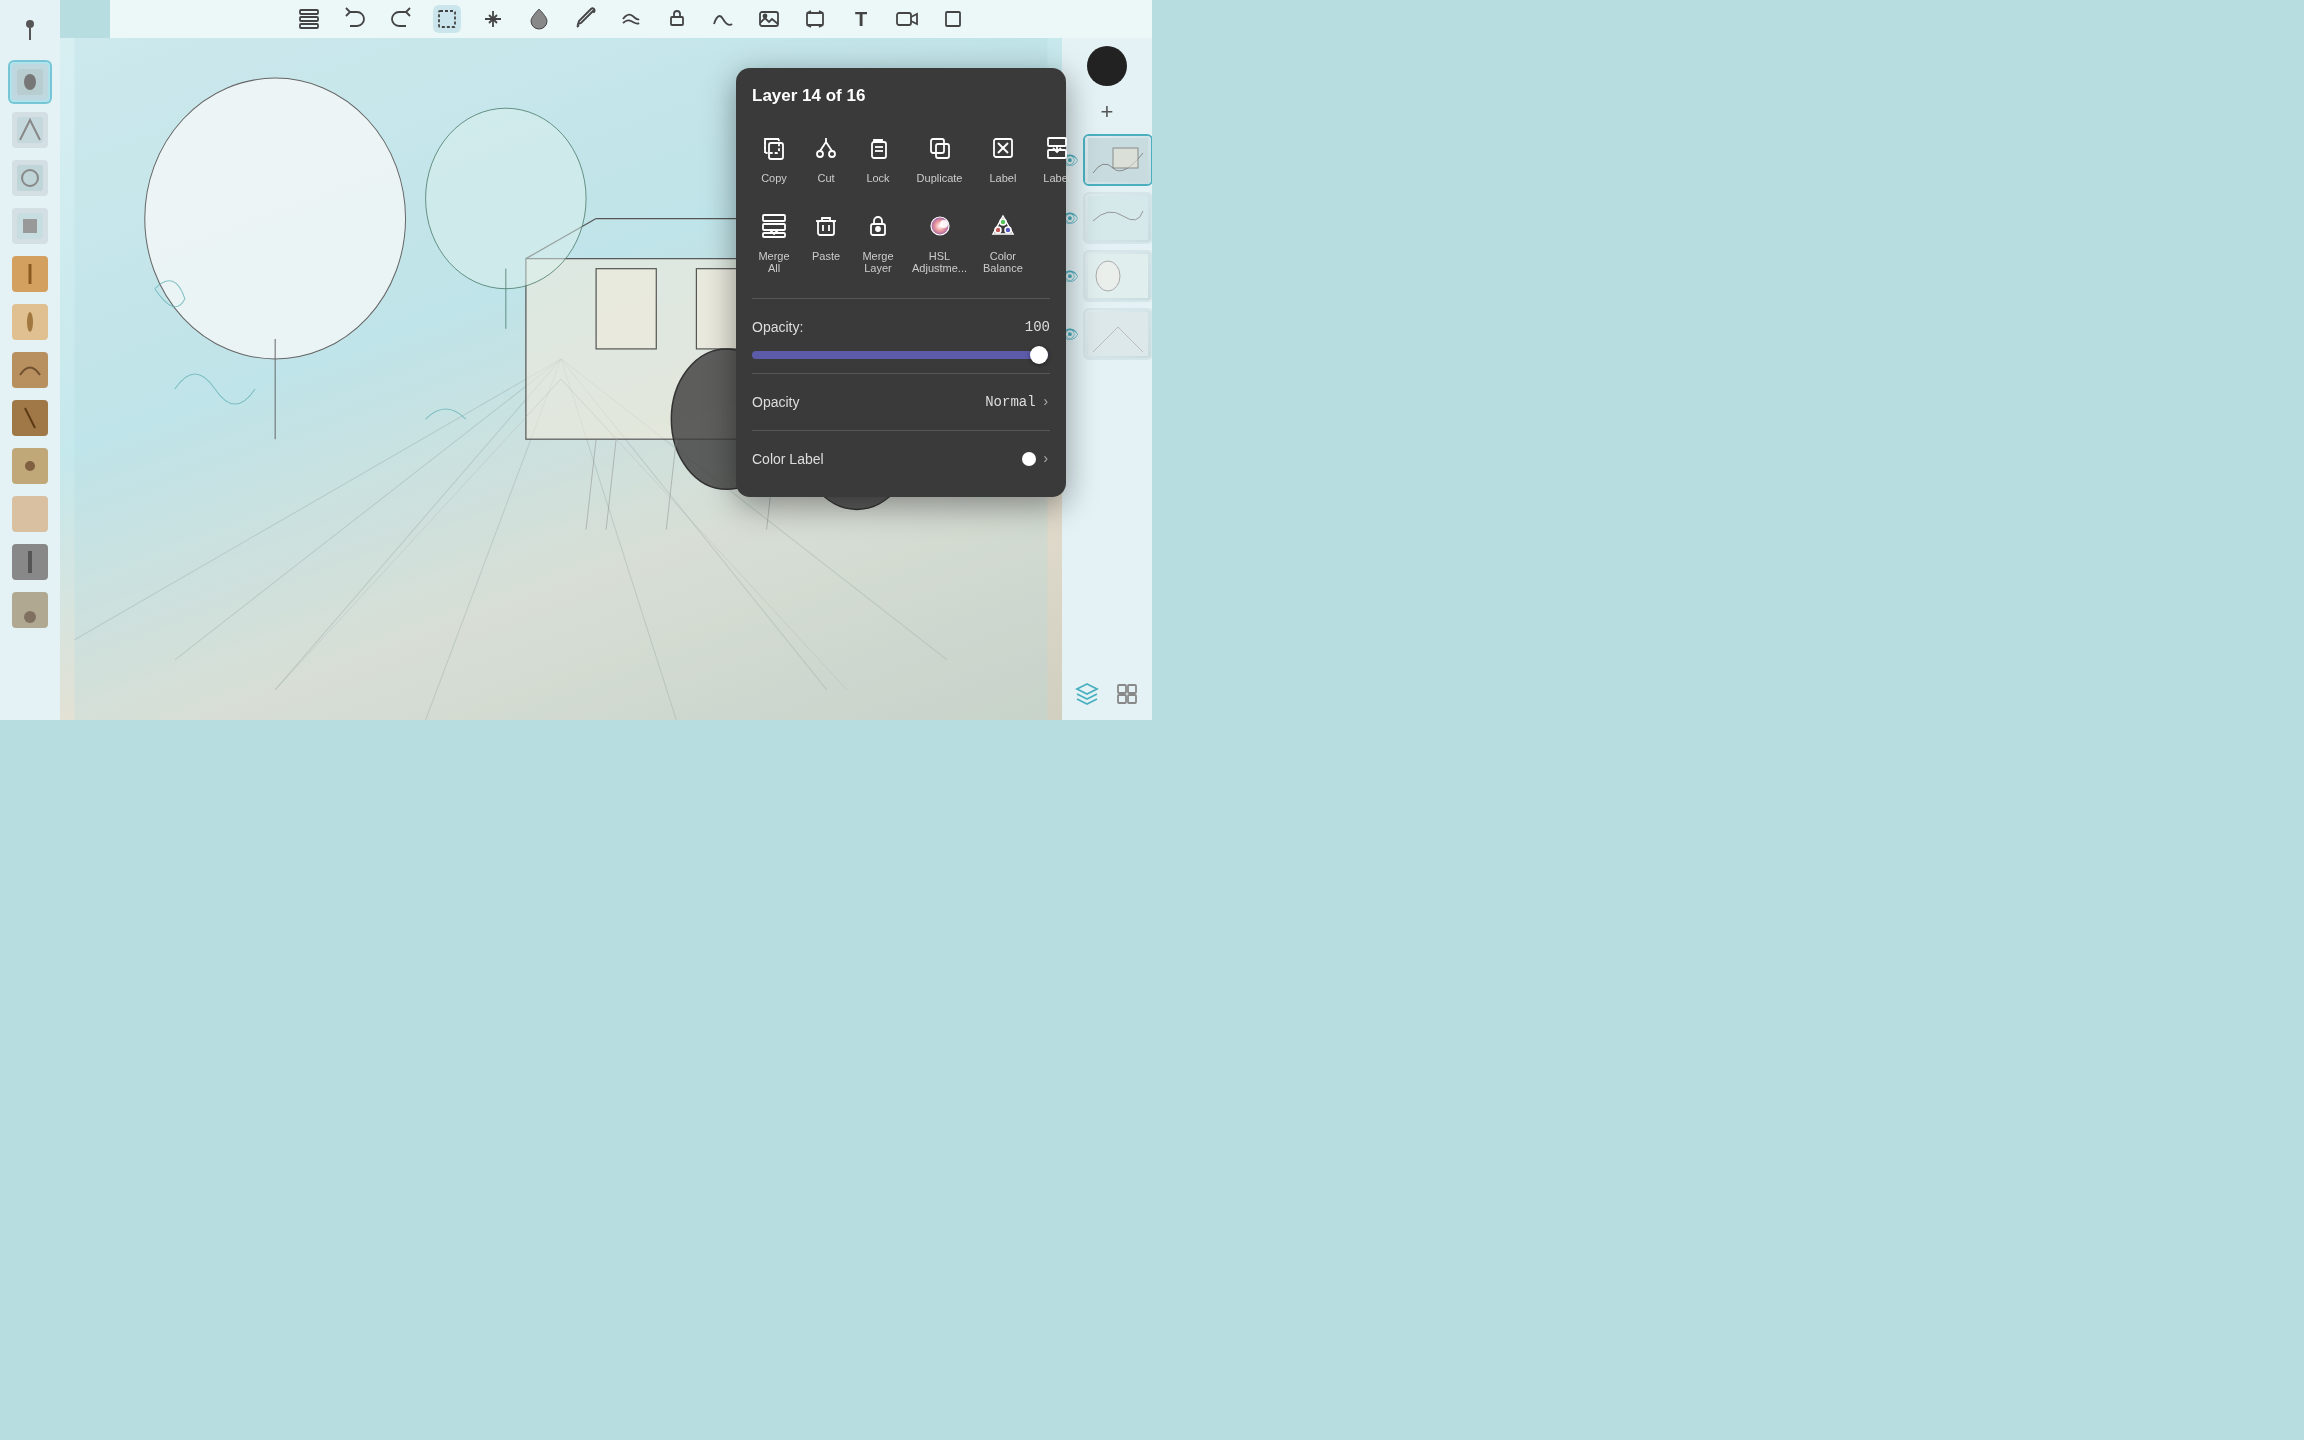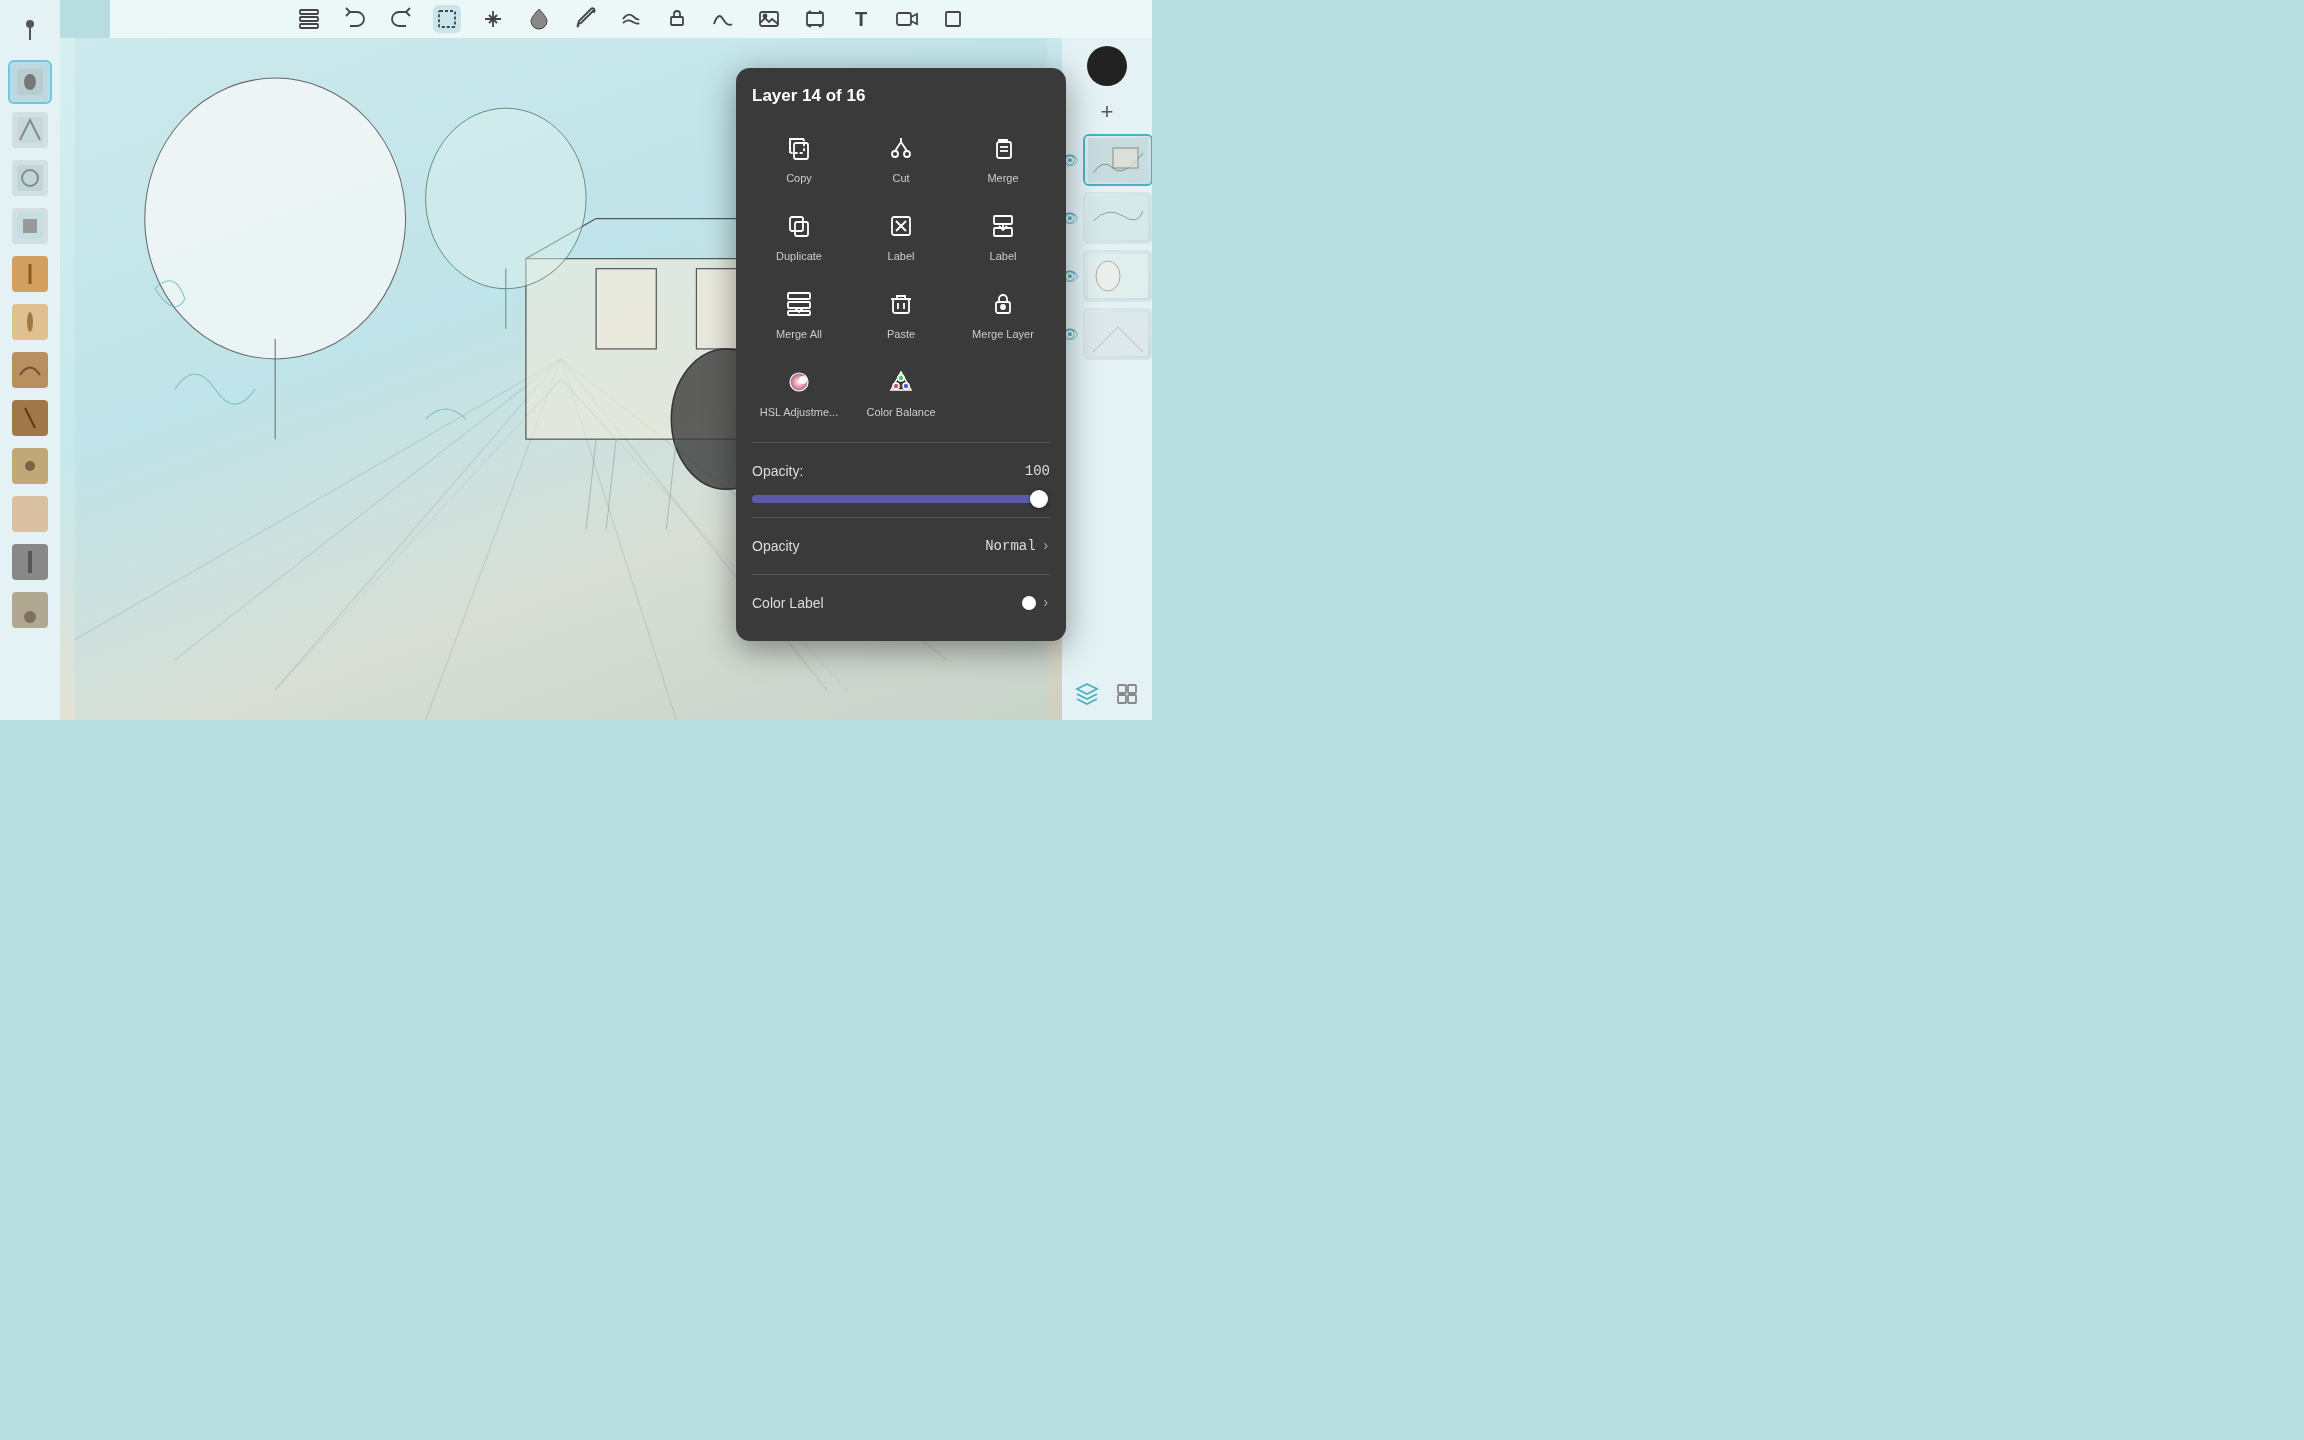--- a/index.html
+++ b/index.html
@@ -181,21 +181,21 @@
       box-shadow: 0 8px 32px rgba(0,0,0,0.4);
     }
     .popup-title {
       color: #fff;
       font-size: 17px;
       font-weight: 600;
       margin-bottom: 16px;
     }
     .popup-grid {
       display: grid;
-      grid-template-columns: repeat(3, 1fr);
+      grid-template-columns: repeat(6, 1fr);
       gap: 8px;
       margin-bottom: 16px;
     }
     .popup-action {
       display: flex;
       flex-direction: column;
       align-items: center;
       gap: 6px;
       cursor: pointer;
       padding: 8px 4px;
@@ -641,21 +641,21 @@
 
     <div class="popup-action">
       <div class="popup-action-icon">
         <svg width="28" height="28" viewBox="0 0 28 28" fill="none" stroke="#fff" stroke-width="1.8">
           <rect x="8" y="8" width="14" height="16" rx="2"></rect>
           <path d="M10 8V6h8v2"></path>
           <line x1="11" y1="13" x2="19" y2="13"></line>
           <line x1="11" y1="17" x2="19" y2="17"></line>
         </svg>
       </div>
-      <div class="popup-action-label">Merge</div>
+      <div class="popup-action-label">Lock</div>
     </div>
 
     <div class="popup-action">
       <div class="popup-action-icon">
         <svg width="28" height="28" viewBox="0 0 28 28" fill="none" stroke="#fff" stroke-width="1.8">
           <rect x="10" y="10" width="13" height="14" rx="2"></rect>
           <rect x="5" y="5" width="13" height="14" rx="2"></rect>
         </svg>
       </div>
       <div class="popup-action-label">Duplicate</div>

